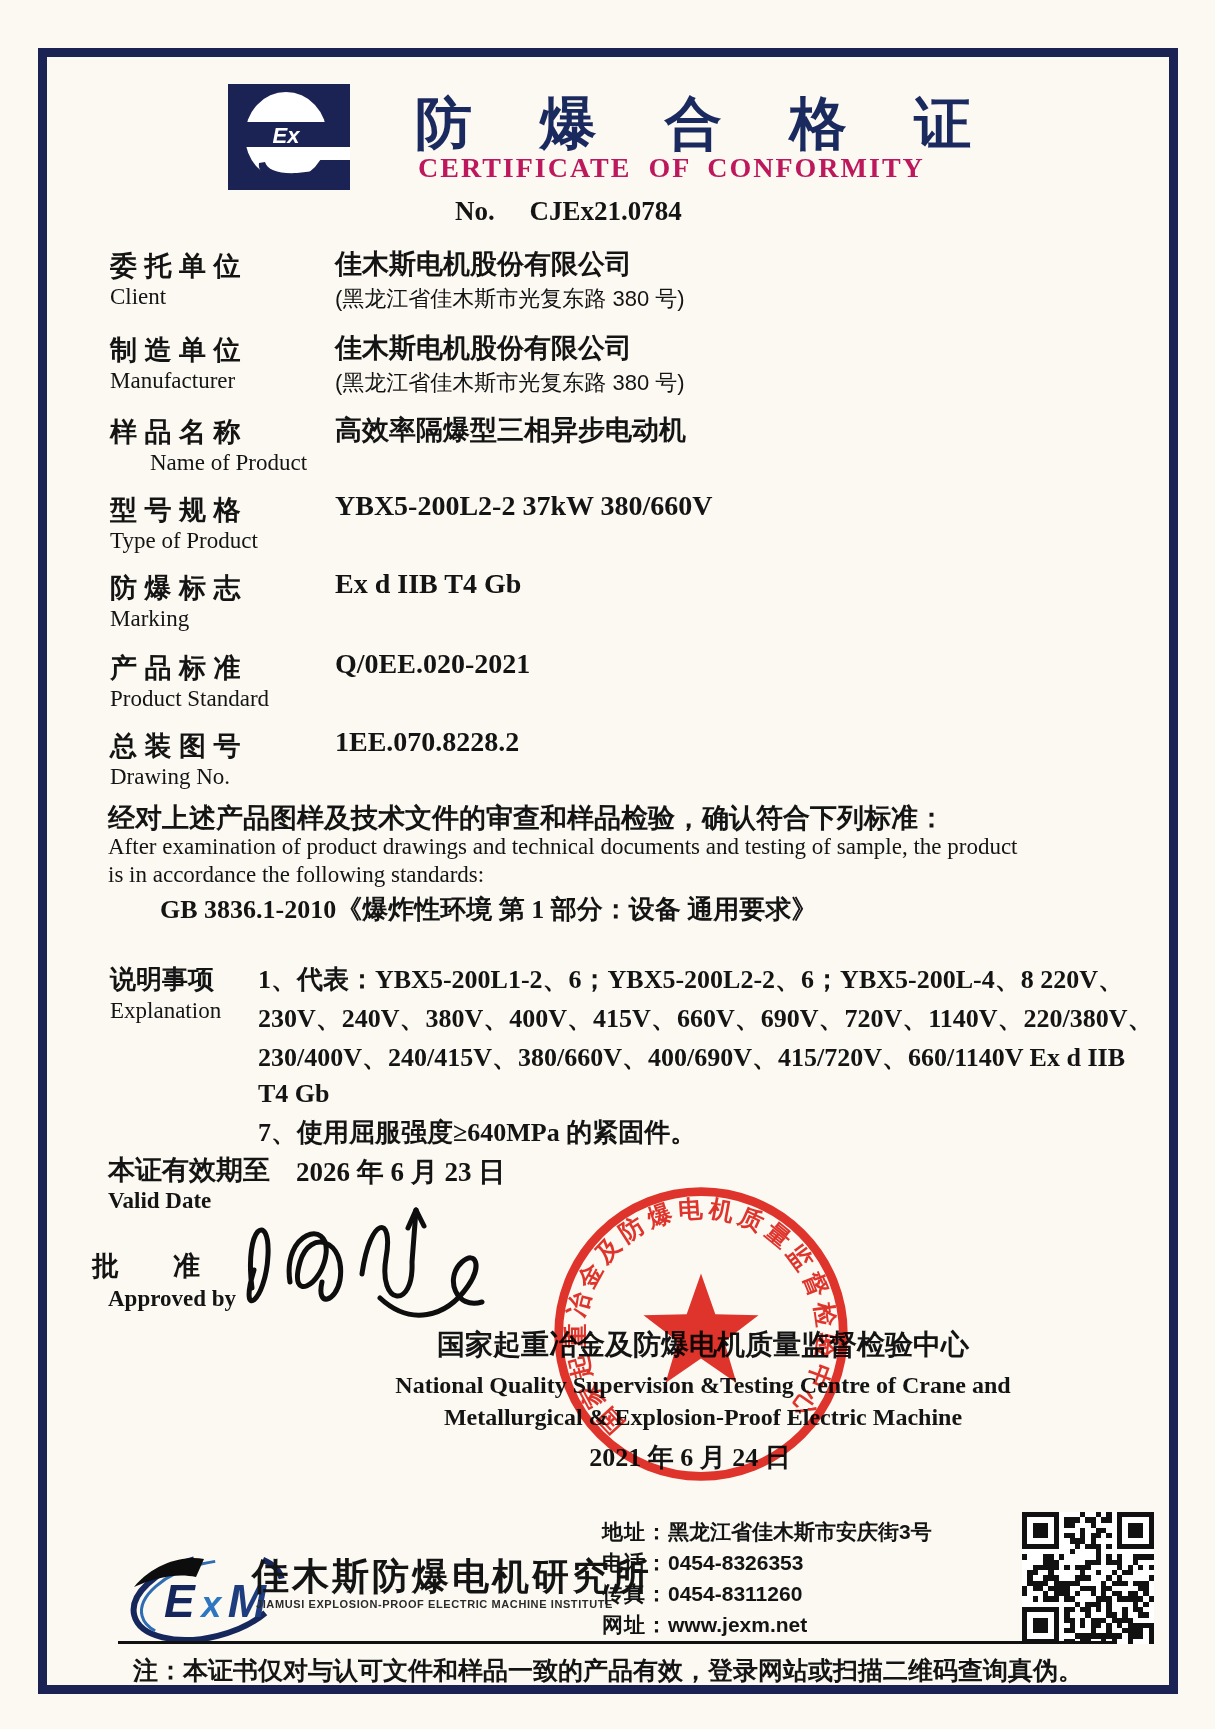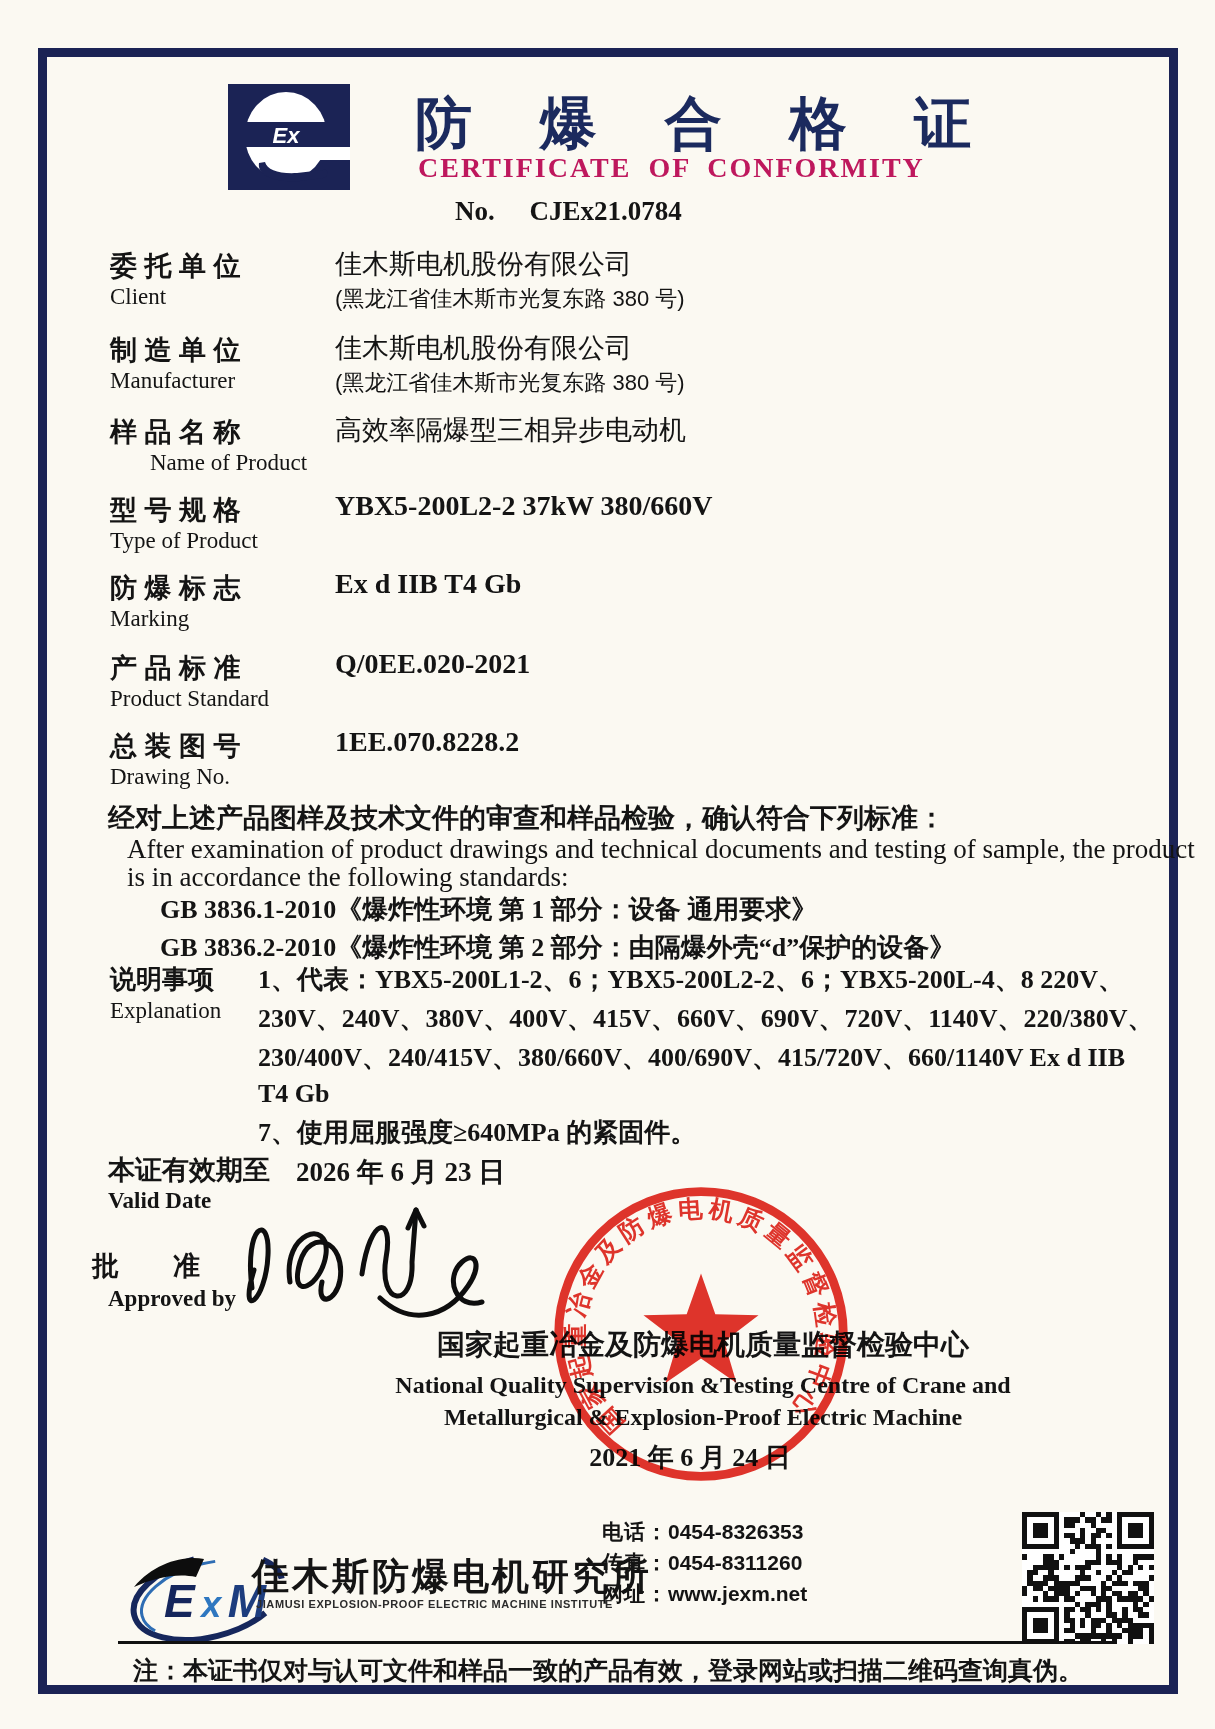--- a/index.html
+++ b/index.html
@@ -14,26 +14,26 @@
     border:9px solid #1b2355; background:transparent;
   }
   .abs { position:absolute; }
 
   .title-cn { font-size:57px; font-weight:700; letter-spacing:26px; color:#1b2a5e; white-space:nowrap; }
   .title-en { font-size:28px; font-weight:700; letter-spacing:2px; word-spacing:8px; color:#be185d; font-family:"Liberation Serif", serif; white-space:nowrap; }
   .cert-no  { font-size:27px; font-family:"Liberation Serif", serif; font-weight:600; white-space:nowrap; }
 
   .label-cn { font-size:27px; font-weight:700; white-space:nowrap; }
   .label-en { font-size:23px; font-family:"Liberation Serif", serif; white-space:nowrap; }
-  .value    { font-size:27px; font-weight:400; white-space:nowrap; }
+  .value    { font-size:27px; font-weight:700; white-space:nowrap; }
   .value-latin { font-size:28px; font-weight:700; font-family:"Liberation Serif", serif; white-space:nowrap; }
   .value-sub{ font-size:22px; font-weight:500; white-space:nowrap; }
 
   .stmt-cn  { font-size:27px; font-weight:700; white-space:nowrap; }
-  .stmt-en  { font-size:27px; font-family:"Liberation Serif", serif; white-space:nowrap;margin-left:19px; }
+  .stmt-en  { font-size:23px; font-family:"Liberation Serif", serif; white-space:nowrap; }
   .gb-line  { font-size:26px; font-weight:600; font-family:"Liberation Serif", serif; white-space:nowrap; }
   .expl-line{ font-size:26px; font-weight:600; font-family:"Liberation Serif", serif; white-space:nowrap; }
 
   .issuer-cn { font-size:28px; font-weight:700; white-space:nowrap; }
   .issuer-en { font-size:24px; font-weight:700; font-family:"Liberation Serif", serif; white-space:nowrap; }
   .issuer-date { font-size:26px; font-weight:600; font-family:"Liberation Serif", serif; white-space:nowrap; }
 
   .inst-cn { font-size:37px; font-weight:800; letter-spacing:3px; white-space:nowrap; }
   .inst-en { font-size:11px; font-weight:600; letter-spacing:0.6px; color:#2b2b2b; white-space:nowrap; }
   .contact-line { font-size:21px; font-weight:700; line-height:31px; white-space:nowrap; }
@@ -96,21 +96,20 @@
 
     <div class="abs label-cn" style="left:110px; top:728px;">总 装 图 号</div>
     <div class="abs label-en" style="left:110px; top:764px;">Drawing No.</div>
     <div class="abs value-latin" style="left:335px; top:726px;">1EE.070.8228.2</div>
   </div>
 
   <div class="abs stmt-cn" style="left:108px; top:800px;">经对上述产品图样及技术文件的审查和样品检验，确认符合下列标准：</div>
   <div class="abs stmt-en" style="left:108px; top:834px;">After examination of product drawings and technical documents and testing of sample, the product</div>
   <div class="abs stmt-en" style="left:108px; top:862px;">is in accordance the following standards:</div>
   <div class="abs gb-line" style="left:160px; top:892px;">GB 3836.1-2010《爆炸性环境 第 1 部分：设备 通用要求》</div>
-  <div class="abs gb-line" style="left:160px; top:930px;">GB 3836.2-2010《爆炸性环境 第 2 部分：由隔爆外壳“d”保护的设备》</div>
 
   <div class="abs label-cn" style="left:110px; top:962px; font-size:26px;">说明事项</div>
   <div class="abs label-en" style="left:110px; top:998px;">Explanation</div>
   <div class="abs expl-line" style="left:258px; top:962px;">1、代表：YBX5-200L1-2、6；YBX5-200L2-2、6；YBX5-200L-4、8   220V、</div>
   <div class="abs expl-line" style="left:258px; top:1001px;">230V、240V、380V、400V、415V、660V、690V、720V、1140V、220/380V、</div>
   <div class="abs expl-line" style="left:258px; top:1040px;">230/400V、240/415V、380/660V、400/690V、415/720V、660/1140V   Ex d IIB</div>
   <div class="abs expl-line" style="left:258px; top:1079px;">T4 Gb</div>
   <div class="abs expl-line" style="left:258px; top:1115px;">7、使用屈服强度≥640MPa 的紧固件。</div>
 
   <div class="abs label-cn" style="left:108px; top:1152px;">本证有效期至</div>
@@ -152,20 +151,23 @@
     <text y="72" font-family="Liberation Sans, sans-serif" font-weight="800" font-style="italic">
       <tspan x="42" font-size="46" fill="#15265c">E</tspan>
       <tspan dx="2" font-size="36" fill="#2e77c0">x</tspan>
       <tspan dx="2" font-size="46" fill="#1d3d7e">M</tspan>
     </text>
   </svg>
   <div class="abs inst-cn" style="left:252px; top:1552px;">佳木斯防爆电机研究所</div>
   <div class="abs inst-en" style="left:256px; top:1598px;">JIAMUSI EXPLOSION-PROOF ELECTRIC MACHINE INSTITUTE</div>
 
   <div class="abs" style="left:602px; top:1516px;">
+    <div class="contact-line">
+      <span class="c-label">地址：</span><span>黑龙江省佳木斯市安庆街3号</span>
+    </div>
     <div class="contact-line">
       <span class="c-label">电话：</span><span>0454-8326353</span>
     </div>
     <div class="contact-line">
       <span class="c-label">传真：</span><span>0454-8311260</span>
     </div>
     <div class="contact-line">
       <span class="c-label">网址：</span><span>www.jexm.net</span>
     </div>
   </div>

